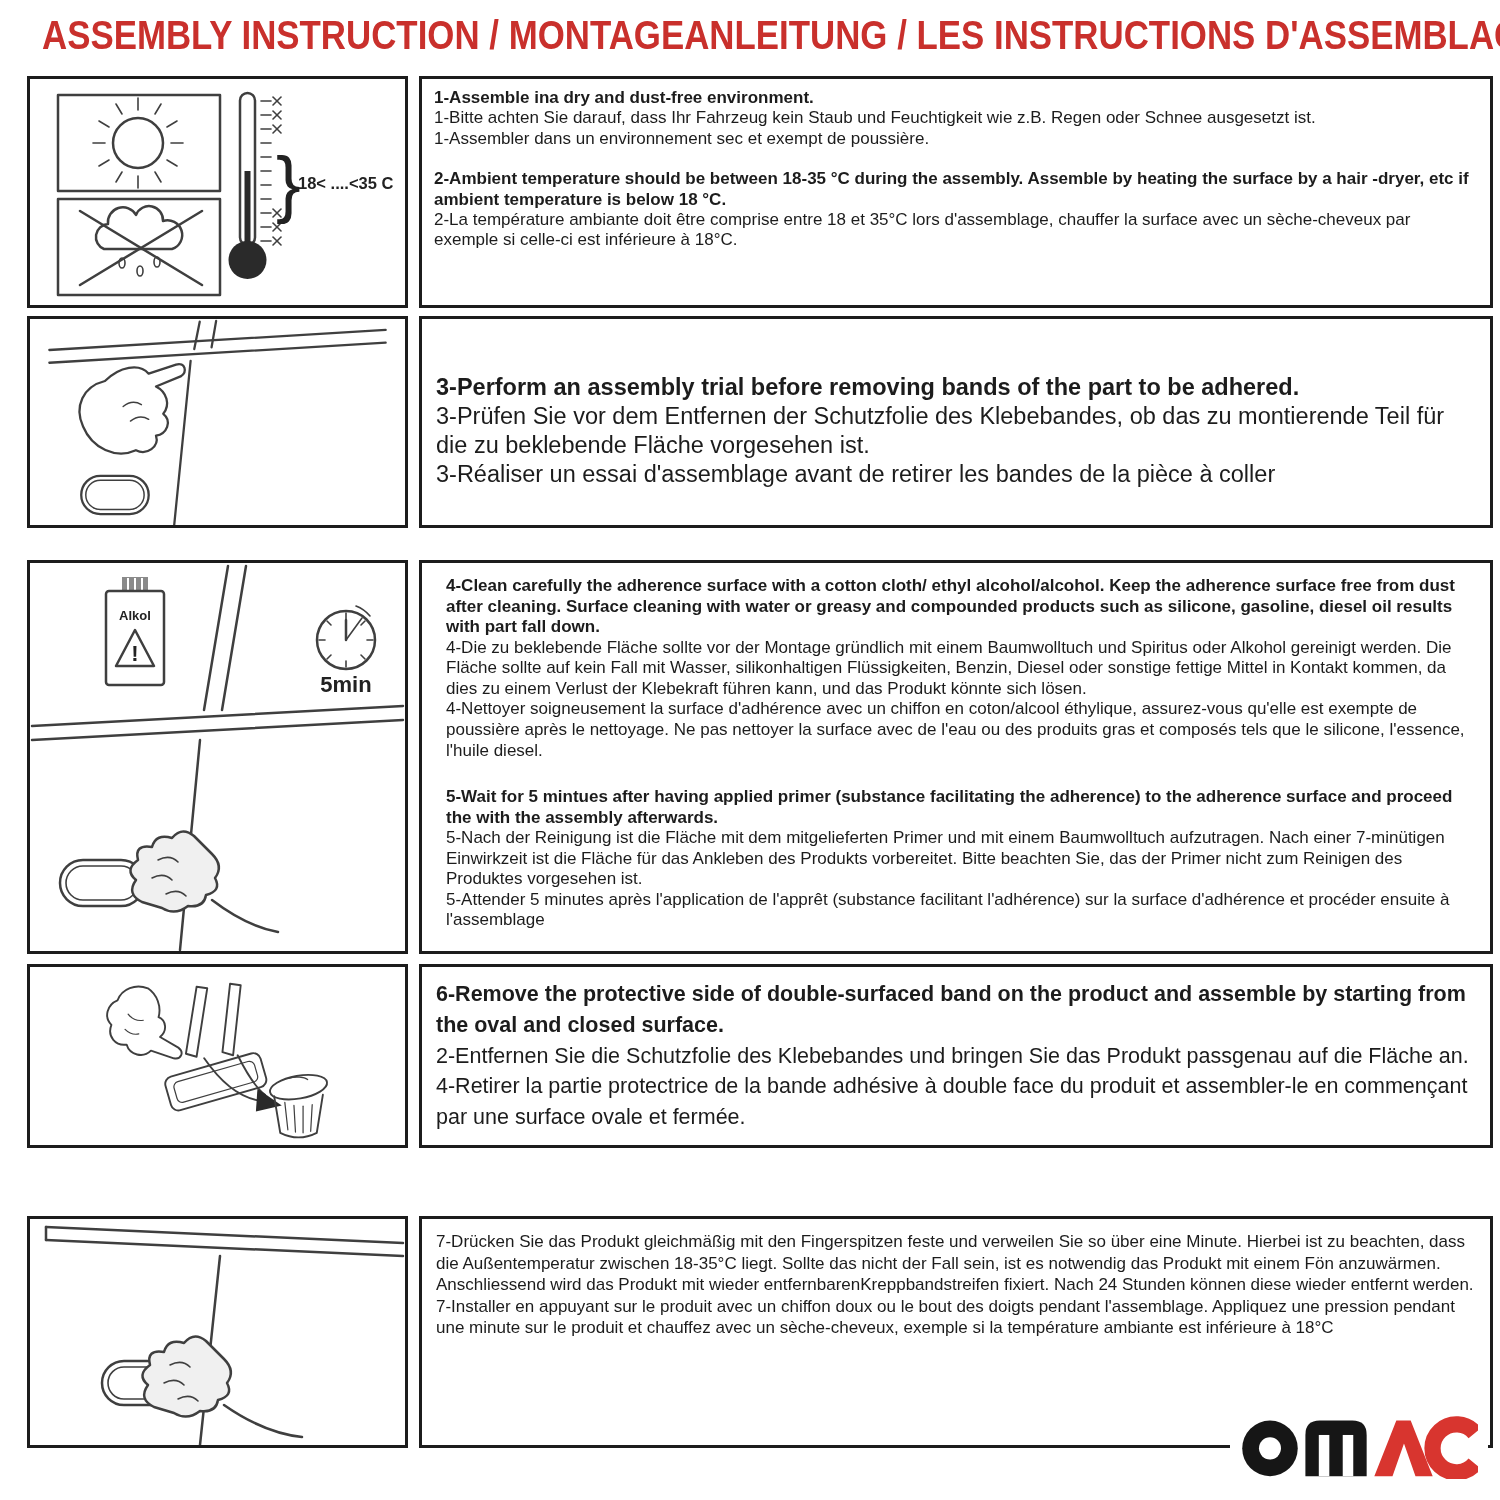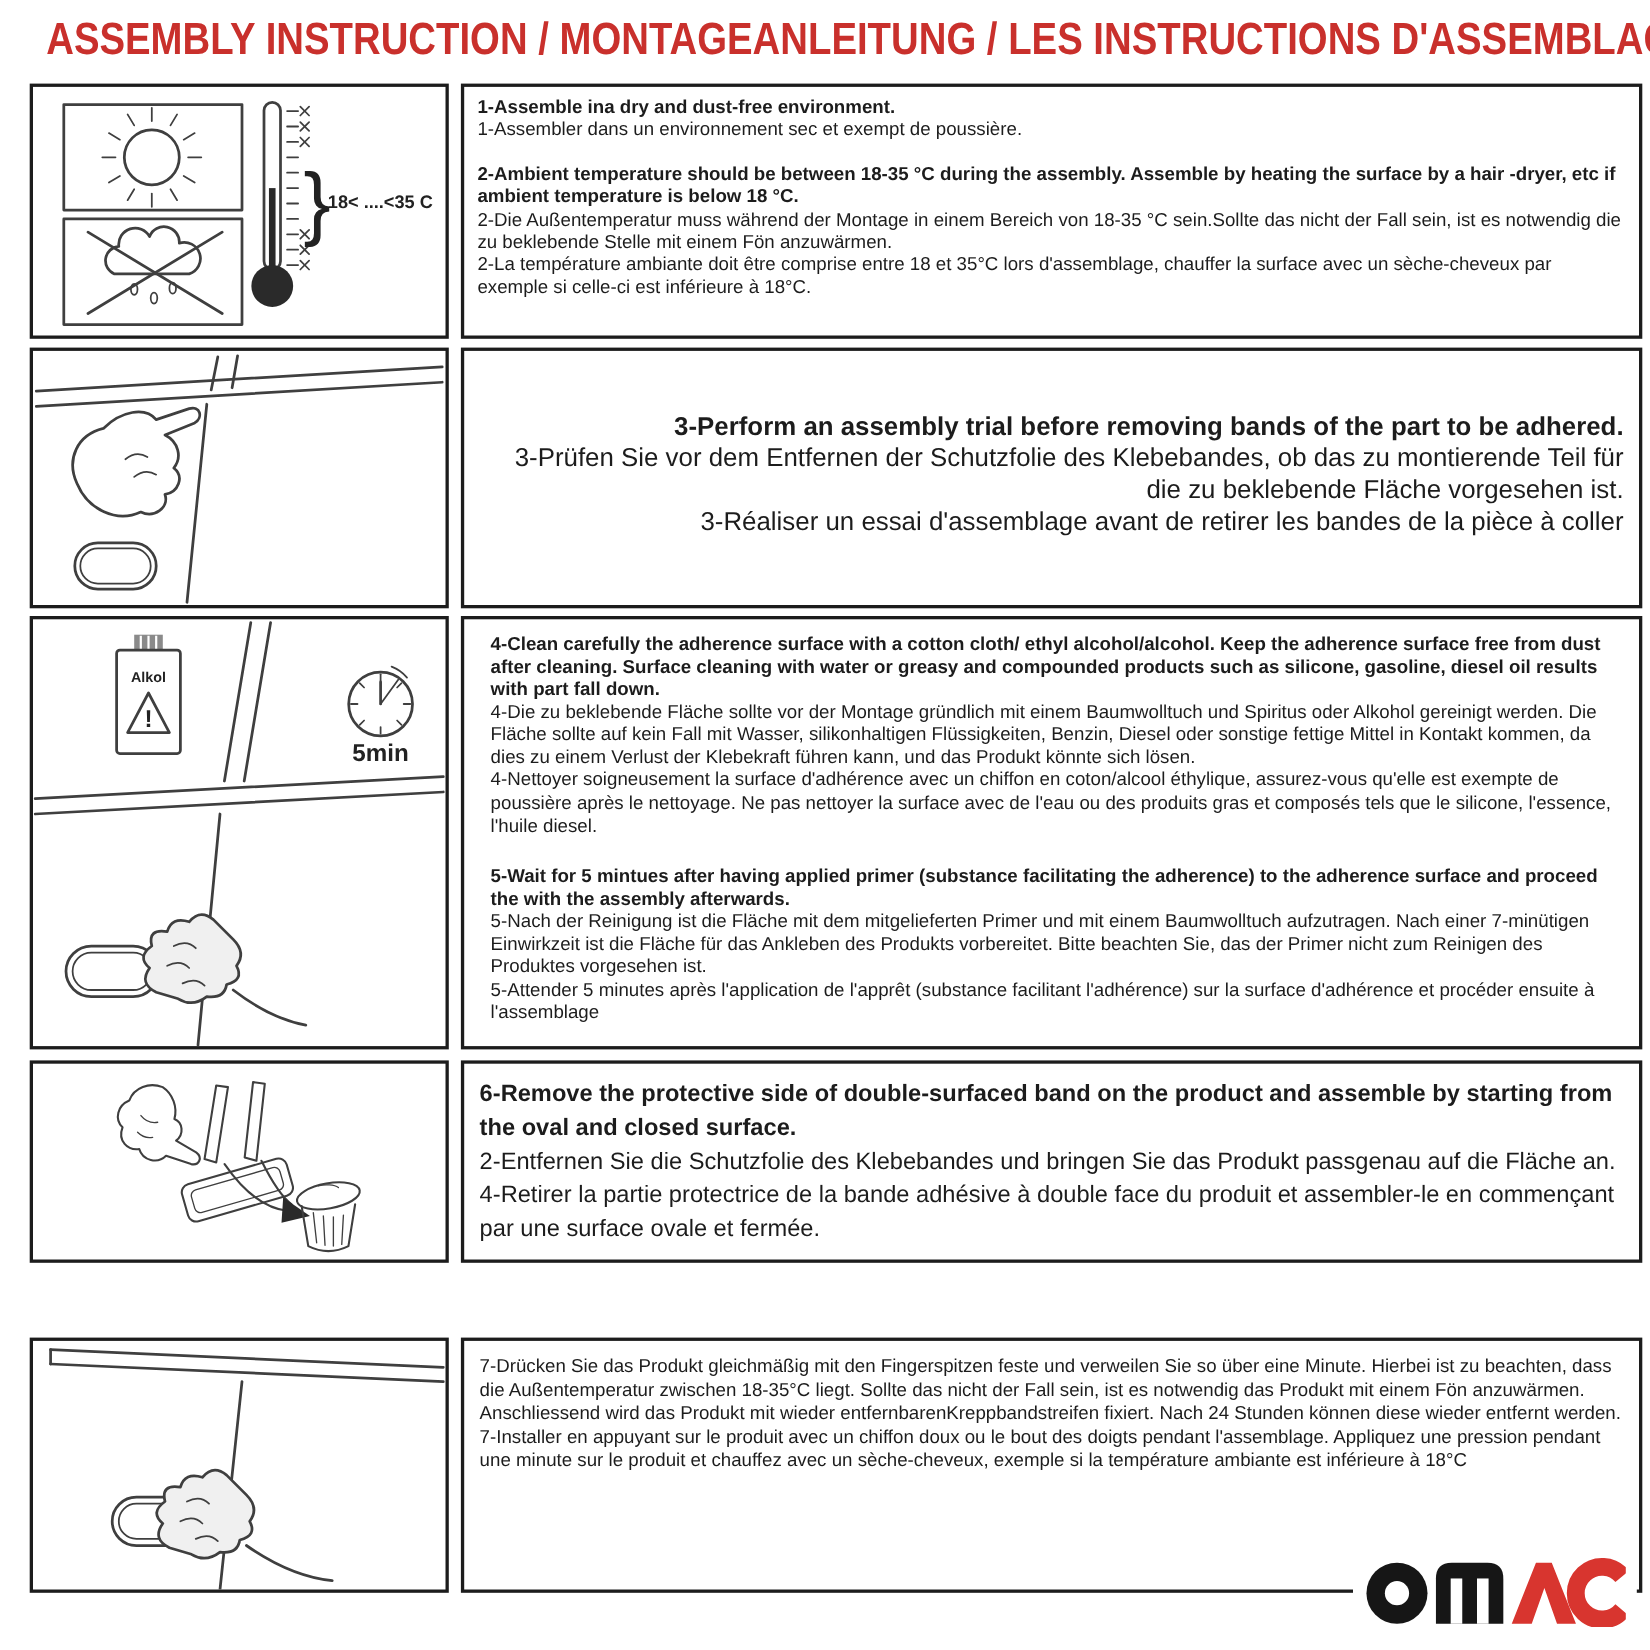--- a/index.html
+++ b/index.html
@@ -26,21 +26,21 @@
   .b { font-weight:700; }
   .gap { margin-top:20px !important; }
   .gap-lg { margin-top:26px !important; }
   .t1 { padding:9px 12px; font-size:17px; line-height:1.2; }
   .t2 { padding:54px 14px 0 14px; font-size:23.5px; line-height:1.24; }
   .t3 { padding:13px 24px; font-size:17px; line-height:1.21; }
   .t4 { padding:0 14px; font-size:21.5px; line-height:1.43;
         display:flex; flex-direction:column; justify-content:center; }
   .t5 { padding:12px 14px; font-size:17px; line-height:1.27; }
   .r1 { top:76px;   height:232px; }
-  .r2 { top:316px;  height:237px;text-align:right; }
+  .r2 { top:316px;  height:212px; }
   .r3 { top:560px;  height:394px; }
   .r4 { top:964px;  height:184px; }
   .r5 { top:1216px; height:232px; }
   .logo {
     position:absolute; left:1230px; top:1406px; width:258px; height:78px;
     background:#fff; display:flex; align-items:center; justify-content:center;
   }
   .sr { position:absolute; width:1px; height:1px; overflow:hidden; clip:rect(0 0 0 0); }
   .ln { stroke:#3f3f3f; stroke-width:2.5; fill:none; stroke-linecap:round; stroke-linejoin:round; }
   .lnthin { stroke:#3f3f3f; stroke-width:1.6; fill:none; stroke-linecap:round; }
@@ -114,23 +114,23 @@
             <line x1="243" y1="158" x2="251" y2="166"></line>
               <line x1="243" y1="166" x2="251" y2="158"></line>
           </g>
           <text class="svglabel" x="246" y="130" font-size="74">}</text>
           <text class="svglabel" x="268" y="110" font-size="16.5" font-weight="bold">18&lt; ....&lt;35 C</text>
         </g>
       </svg>
     </div>
     <div class="txtbox t1">
       <p class="b">1-Assemble ina dry and dust-free environment.</p>
+      <p>1-Bitte achten Sie darauf, dass Ihr Fahrzeug kein Staub und Feuchtigkeit wie z.B. Regen oder Schnee ausgesetzt ist.</p>
       <p>1-Assembler dans un environnement sec et exempt de poussière.</p>
       <p class="b gap">2-Ambient temperature should be between 18-35 °C  during the assembly. Assemble by heating the surface by a hair -dryer, etc if ambient temperature is below 18 °C.</p>
-      <p>2-Die Außentemperatur muss während der Montage in einem Bereich von 18-35 °C  sein.Sollte das nicht der Fall sein, ist es notwendig die zu beklebende Stelle mit einem Fön anzuwärmen.</p>
       <p>2-La température ambiante doit être comprise entre 18 et 35°C lors d'assemblage, chauffer la surface avec un sèche-cheveux par exemple si celle-ci est inférieure à 18°C.</p>
     </div>
   </div>
 
   <div class="row r2">
     <div class="imgbox">
       <svg viewBox="0 0 375 226">
         <g class="ln">
           <line x1="3" y1="34" x2="372" y2="12"></line>
           <line x1="3" y1="48" x2="372" y2="26"></line>

